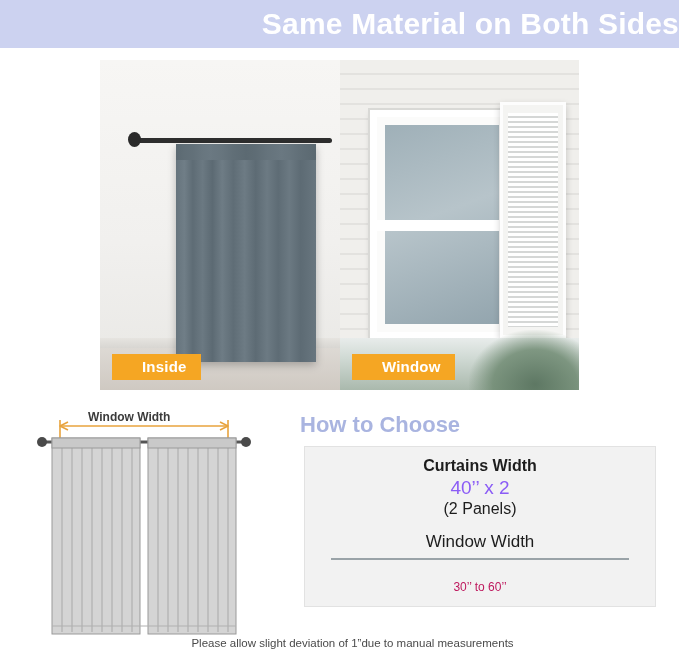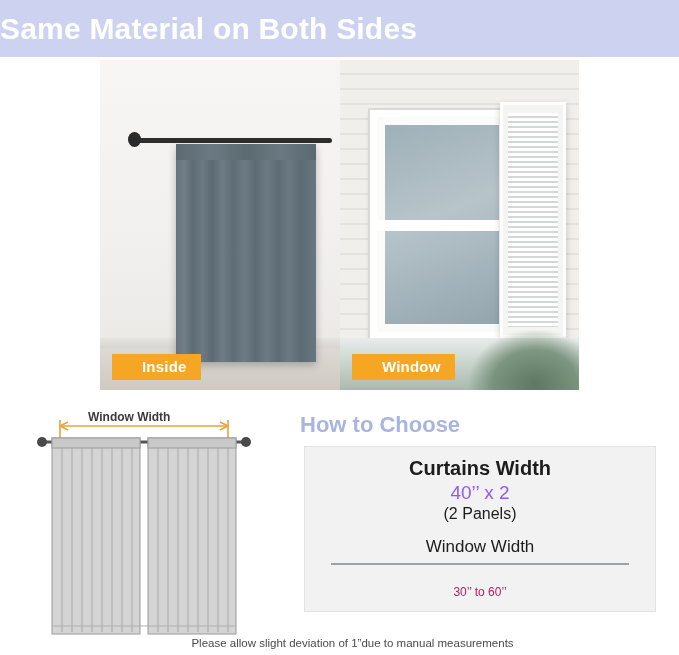--- a/index.html
+++ b/index.html
@@ -9,23 +9,23 @@
     font-family:"Liberation Sans", sans-serif;
     overflow:hidden;
     position:relative;
   }
   .page{
     position:absolute;inset:0;
     background:#ffffff;
   }
   
   .banner{
-    position:absolute;left:0;top:0;width:679px;height:57px;
+    position:absolute;left:0;top:0;width:679px;height:48px;
     background:#ccd2f0;
-    display:flex;align-items:center;justify-content:flex-start;
+    display:flex;align-items:center;justify-content:flex-end;
   }
   .banner-title{
     color:#ffffff;
     font-size:30px;
     font-weight:bold;
     letter-spacing:.2px;
   }
   
   .photos{
     position:absolute;left:100px;top:60px;width:479px;height:330px;
@@ -132,21 +132,21 @@
   }
   .choose-title{
     text-align:left;color:#a9b4e0;font-size:22px;font-weight:bold;
     margin:0 0 8px 0;
   }
   .choose-box{
     margin:0 4px;background:#f2f2f2;border:1px solid #e2e2e2;
     padding:10px 12px 12px 12px;
   }
   .cw-title{
-    text-align:center;font-size:20px;font-weight:bold;color:#1d1d1d;
+    text-align:center;font-size:16px;font-weight:bold;color:#1d1d1d;
     margin-bottom:2px;
   }
   .cw-val{
     text-align:center;font-size:19px;color:#8b5cf6;margin-bottom:1px;
   }
   .cw-sub{
     text-align:center;font-size:16px;color:#1d1d1d;margin-bottom:6px;
   }
   .suggestion{
     background:#aab5e5;color:#ffffff;text-align:center;

